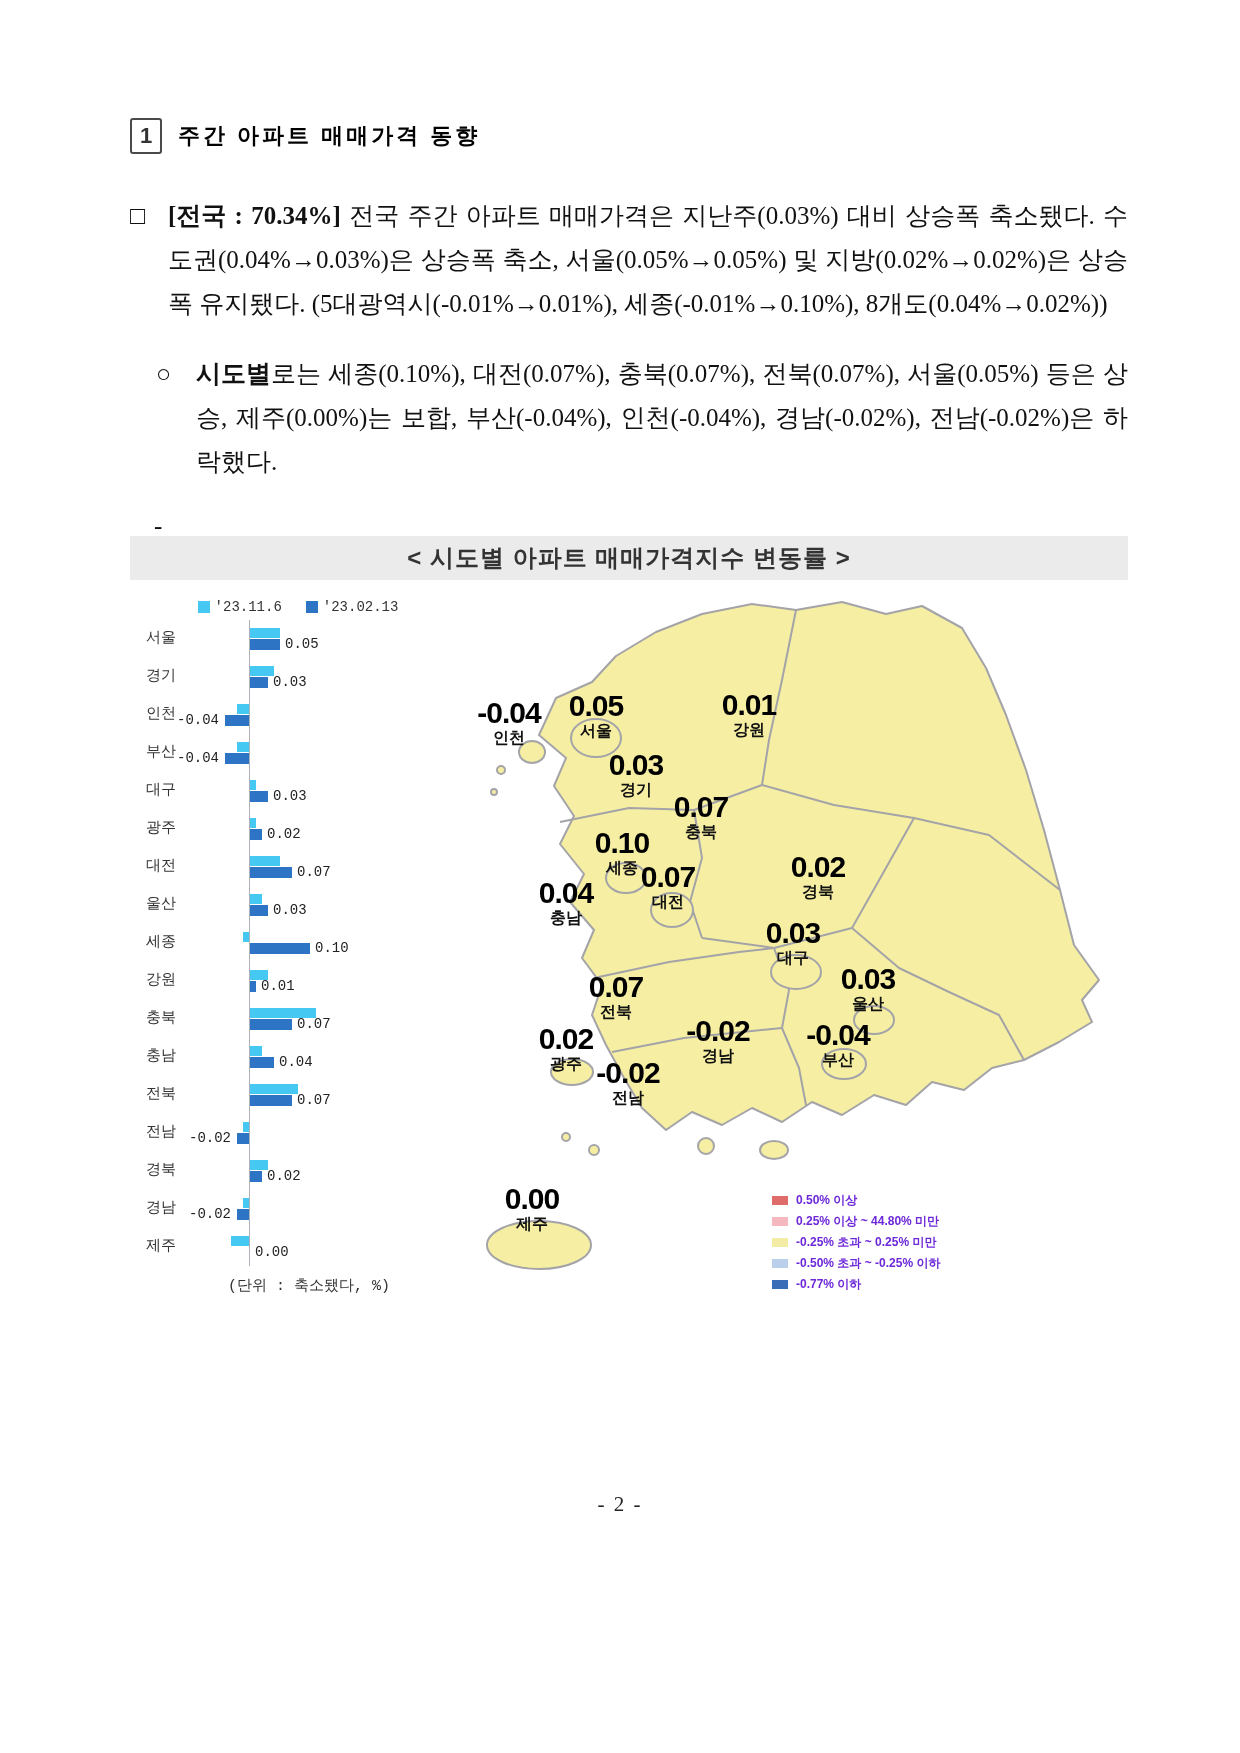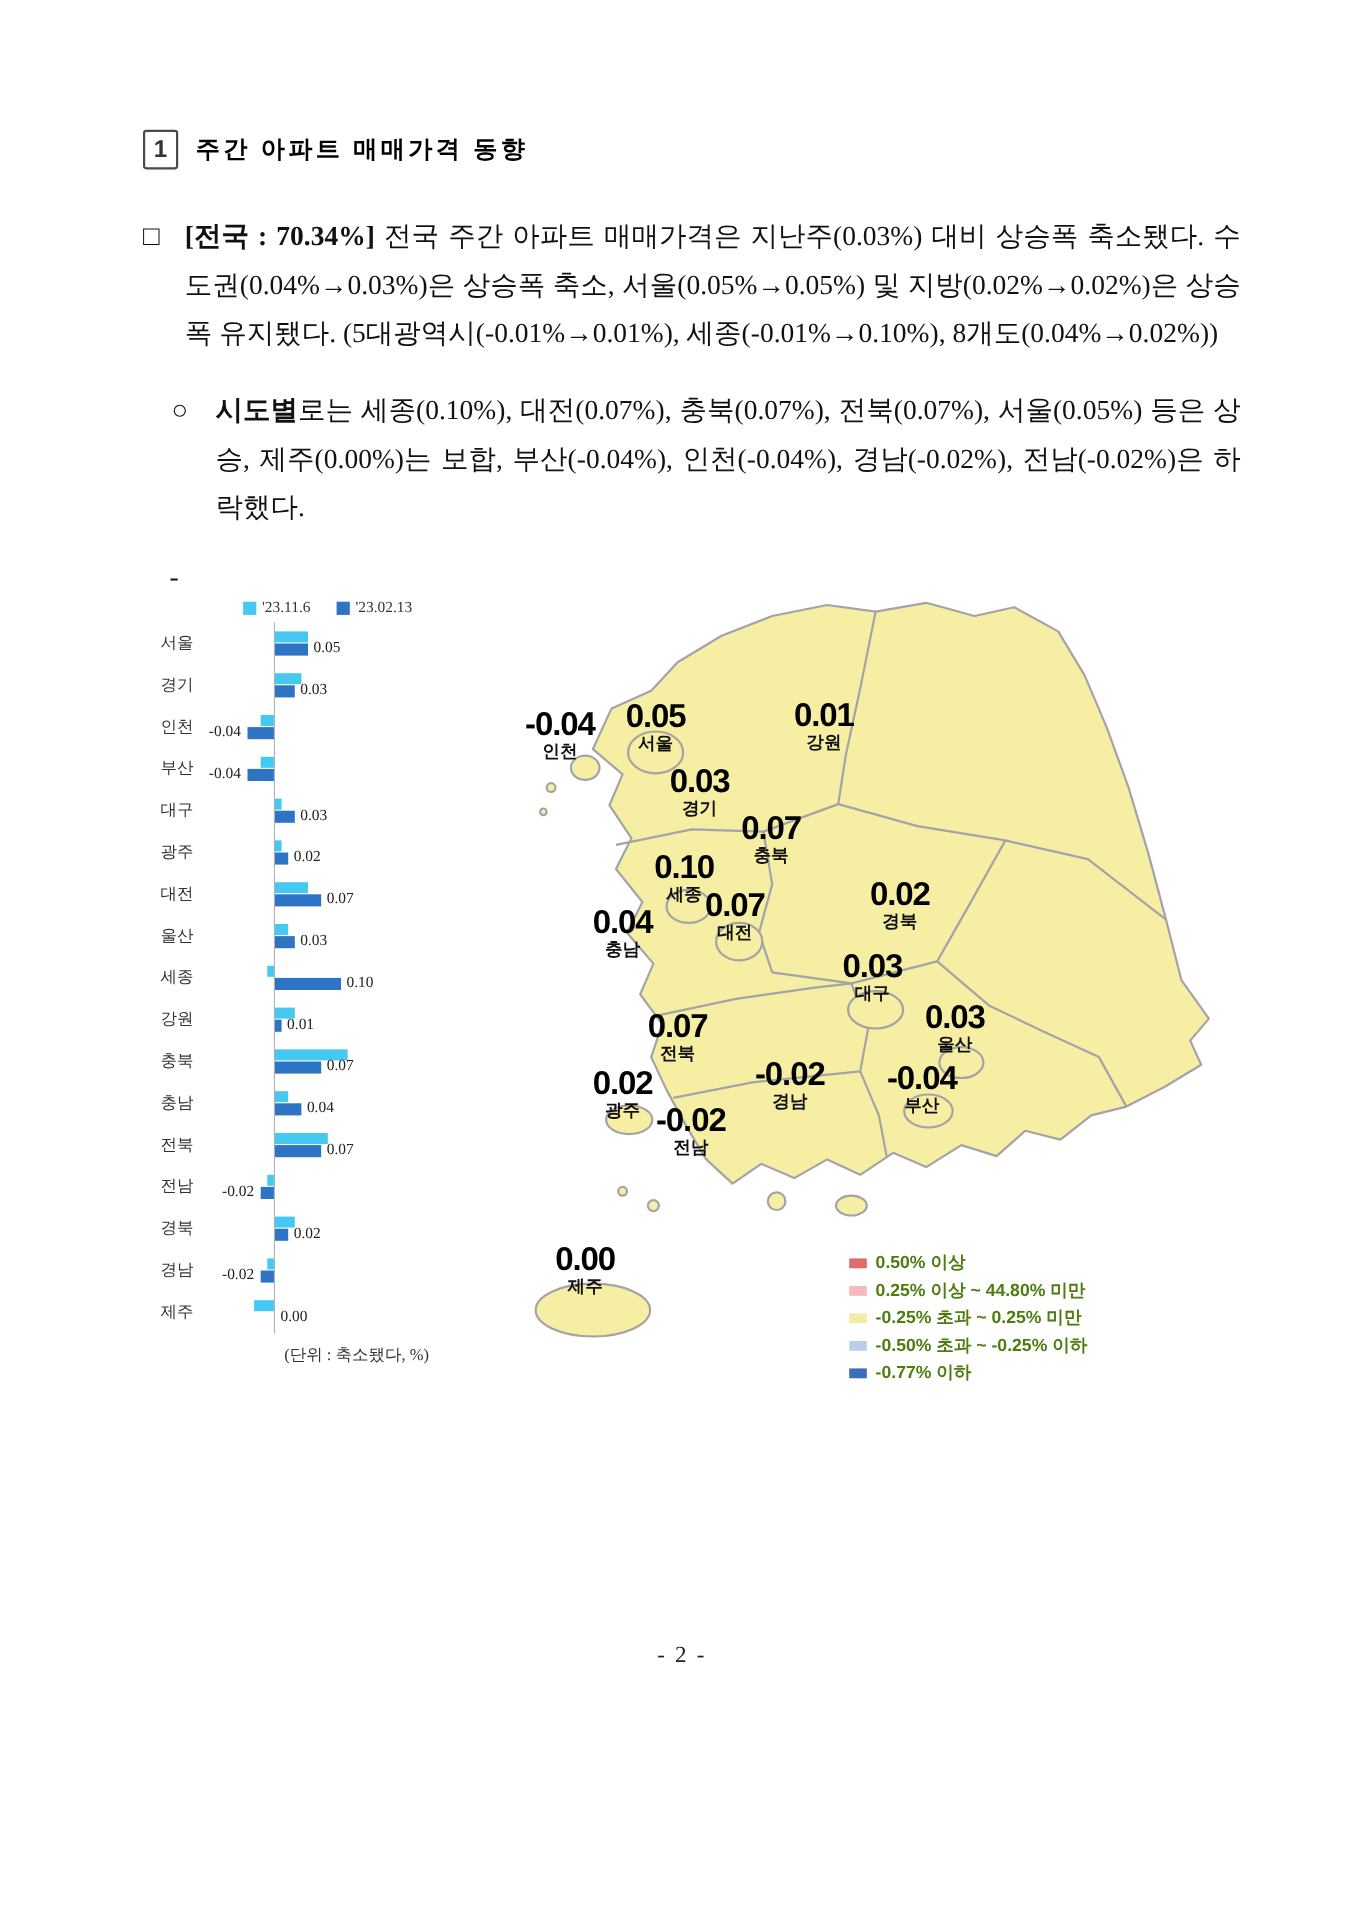--- a/index.html
+++ b/index.html
@@ -28,21 +28,21 @@
 
   
   .figure { margin-top:52px; }
   .figure-title { background:#ebebeb; height:44px; line-height:44px; text-align:center;
                   font-family:"Liberation Sans","DejaVu Sans",sans-serif;
                   font-weight:bold; font-size:24px; color:#333; letter-spacing:1px; }
   .figure-body { display:flex; margin-top:10px; }
 
   
   .bar-chart { width:280px; margin-left:10px; padding-top:4px; position:relative;
-               font-family:Liberation Serif, serif; }
+               font-family:Liberation Mono, monospace; }
   .legend { display:flex; gap:24px; justify-content:center; padding-left:36px;
             font-size:14px; color:#333; height:26px; align-items:center; }
   .legend-item { display:flex; align-items:center; gap:5px; }
   .legend-swatch { width:12px; height:12px; }
   .rows { position:relative; }
   .bar-row { display:flex; height:38px; }
   .bar-cat { width:46px; font-size:15px; color:#333; line-height:38px; padding-left:6px; }
   .bar-plot { position:relative; width:220px; }
   .bar-plot::before { content:''; position:absolute; left:63px; top:0; bottom:0;
                       width:1px; background:#aeb2b8; }
@@ -55,21 +55,21 @@
   
   .map-wrap { position:relative; width:660px; height:740px; margin-left:24px;
               font-family:"Liberation Sans","DejaVu Sans",sans-serif; }
   .map-label { position:absolute; transform:translate(-50%,-50%);
                display:flex; flex-direction:column; align-items:center; line-height:1.05; }
   .map-value { font-size:30px; font-weight:800; letter-spacing:-1px; color:#000; }
   .map-region-name { font-size:16px; font-weight:700; color:#111; margin-top:1px; }
   .map-legend { position:absolute; left:328px; top:602px; display:flex;
                 flex-direction:column; gap:4px; }
   .map-legend-row { display:flex; align-items:center; gap:8px;
-                    font-size:16px; font-weight:600; color:#4d7c0f; }
+                    font-size:12px; font-weight:600; color:#6d28d9; }
   .map-legend-swatch { width:16px; height:9px; }
 
   .page-number { position:absolute; left:0; right:0; top:1492px; text-align:center;
                  font-size:21px; color:#222; letter-spacing:2px; }
 </style>
 </head>
 <body>
 
 <div class="page">
 
@@ -87,20 +87,21 @@
   <div class="para p2">
     <span class="marker">○</span>
     <b>시도별</b><span>로는 세종(0.10%), 대전(0.07%), 충북(0.07%), 전북(0.07%), 서울(0.05%) 등은 상승, 제주(0.00%)는 보합, 부산(-0.04%), 인천(-0.04%), 경남(-0.02%), 전남(-0.02%)은 하락했다.</span>
   </div>
 
   <div class="para p3">
     <span class="marker">-</span>
   </div>
 
   <div class="figure">
+    <div class="figure-title">&lt; 시도별 아파트 매매가격지수 변동률 &gt;</div>
     <div class="figure-body">
 
       <div class="bar-chart">
         <div class="legend">
             <span class="legend-item">
               <span class="legend-swatch" style="background: rgb(69, 200, 241);"></span>
               <span>'23.11.6</span>
             </span>
             <span class="legend-item">
               <span class="legend-swatch" style="background: rgb(46, 116, 196);"></span>

